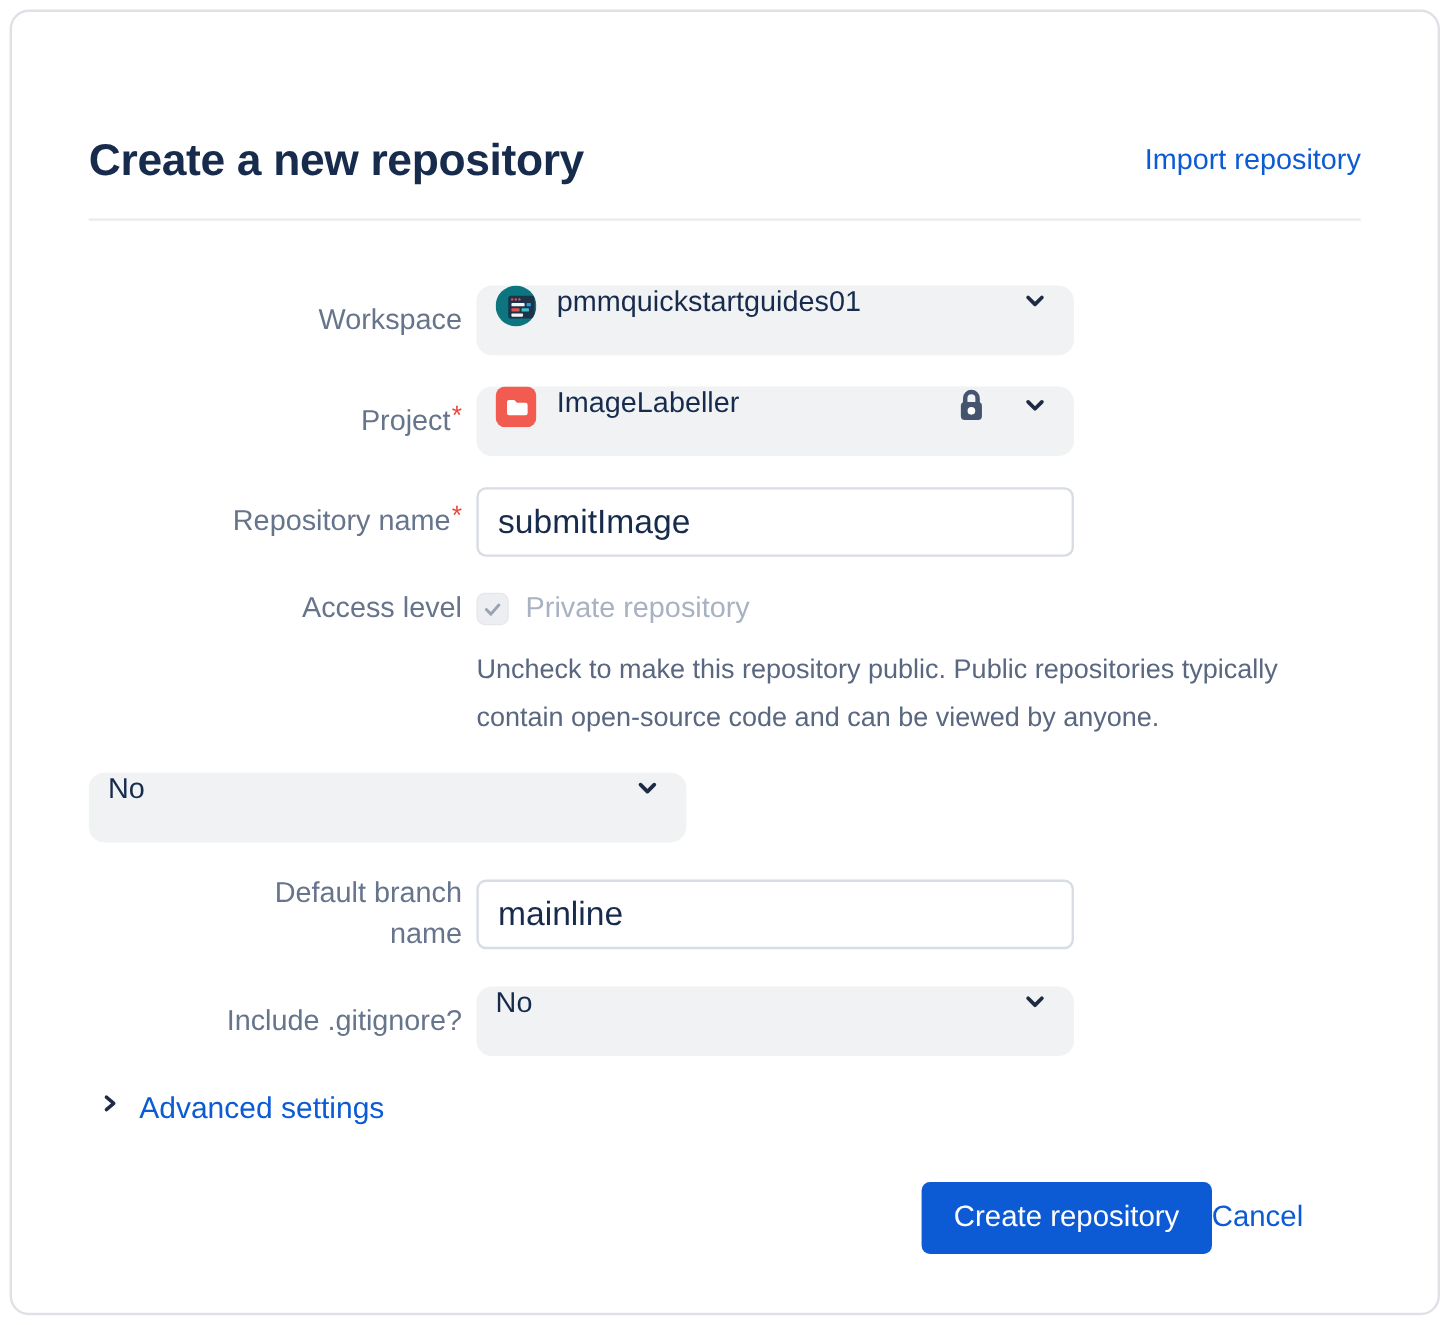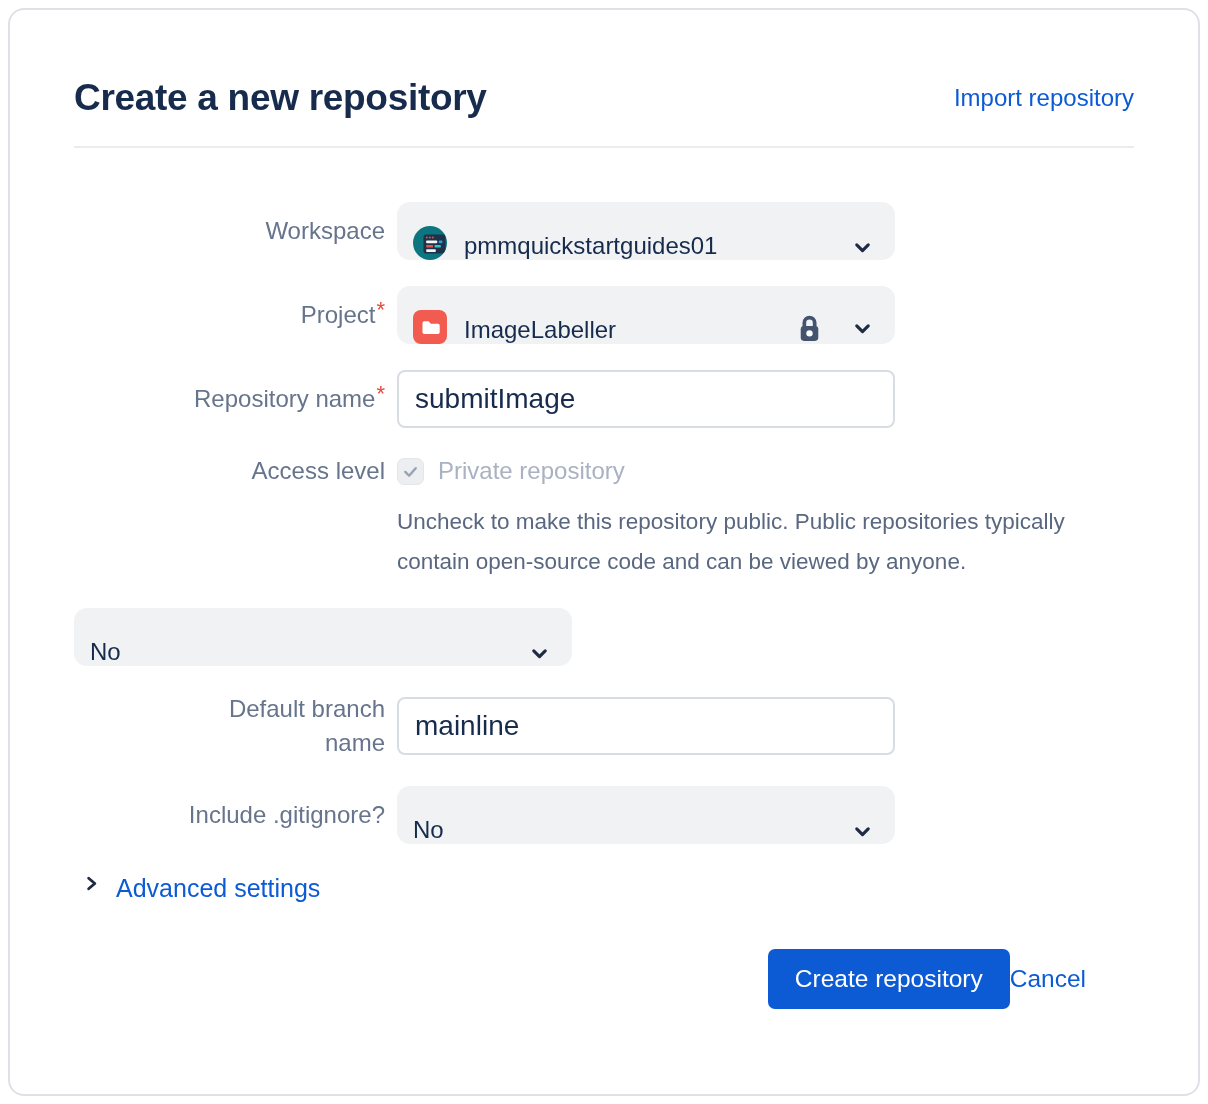--- a/index.html
+++ b/index.html
@@ -11,21 +11,21 @@
     left: 8px; top: 8px;
     width: 1192px; height: 1088px;
     background: #ffffff;
     border: 2px solid #DFE1E6;
     border-radius: 16px;
     padding: 64px 64px 48px 64px;
     overflow: hidden;
   }
 
   
-  .title-row { display: flex; justify-content: space-between; align-items: center; }
+  .title-row { display: flex; justify-content: space-between; align-items: center; margin-top: 36px; }
   .page-title {
     font-size: 37px; font-weight: 700; color: #172B4D; letter-spacing: -0.3px;
     line-height: 48px;
   }
   .import-link {
     font-size: 24px; color: #0C5BD5; text-decoration: none; cursor: pointer;
     line-height: 32px;
   }
   .divider { height: 2px; background: #EBECF0; margin-top: 24px; }
 
@@ -43,21 +43,21 @@
     font-size: 24px; font-weight: 500; color: #66748C;
     line-height: 34px;
   }
   .row-label .narrow { display: inline-block; max-width: 180px; text-align: right; }
   .req { color: #E5493A; font-size: 22px; vertical-align: top; line-height: 24px; margin-left: 1px; }
 
   .select-field {
     width: 498px; height: 58px;
     background: #F1F2F4;
     border-radius: 13px;
-    display: flex; align-items: flex-end;
+    display: flex; align-items: flex-start;
     padding: 0 20px 0 16px;
     cursor: pointer;
   }
   .select-field .value {
     font-size: 24px; color: #172B4D; flex: 1 1 auto;
     white-space: nowrap; overflow: hidden;
   }
   .select-field .leading-icon { margin-right: 17px; display: flex; align-items: center; }
   .select-field .trailing { display: flex; align-items: center; gap: 26px; }
 

